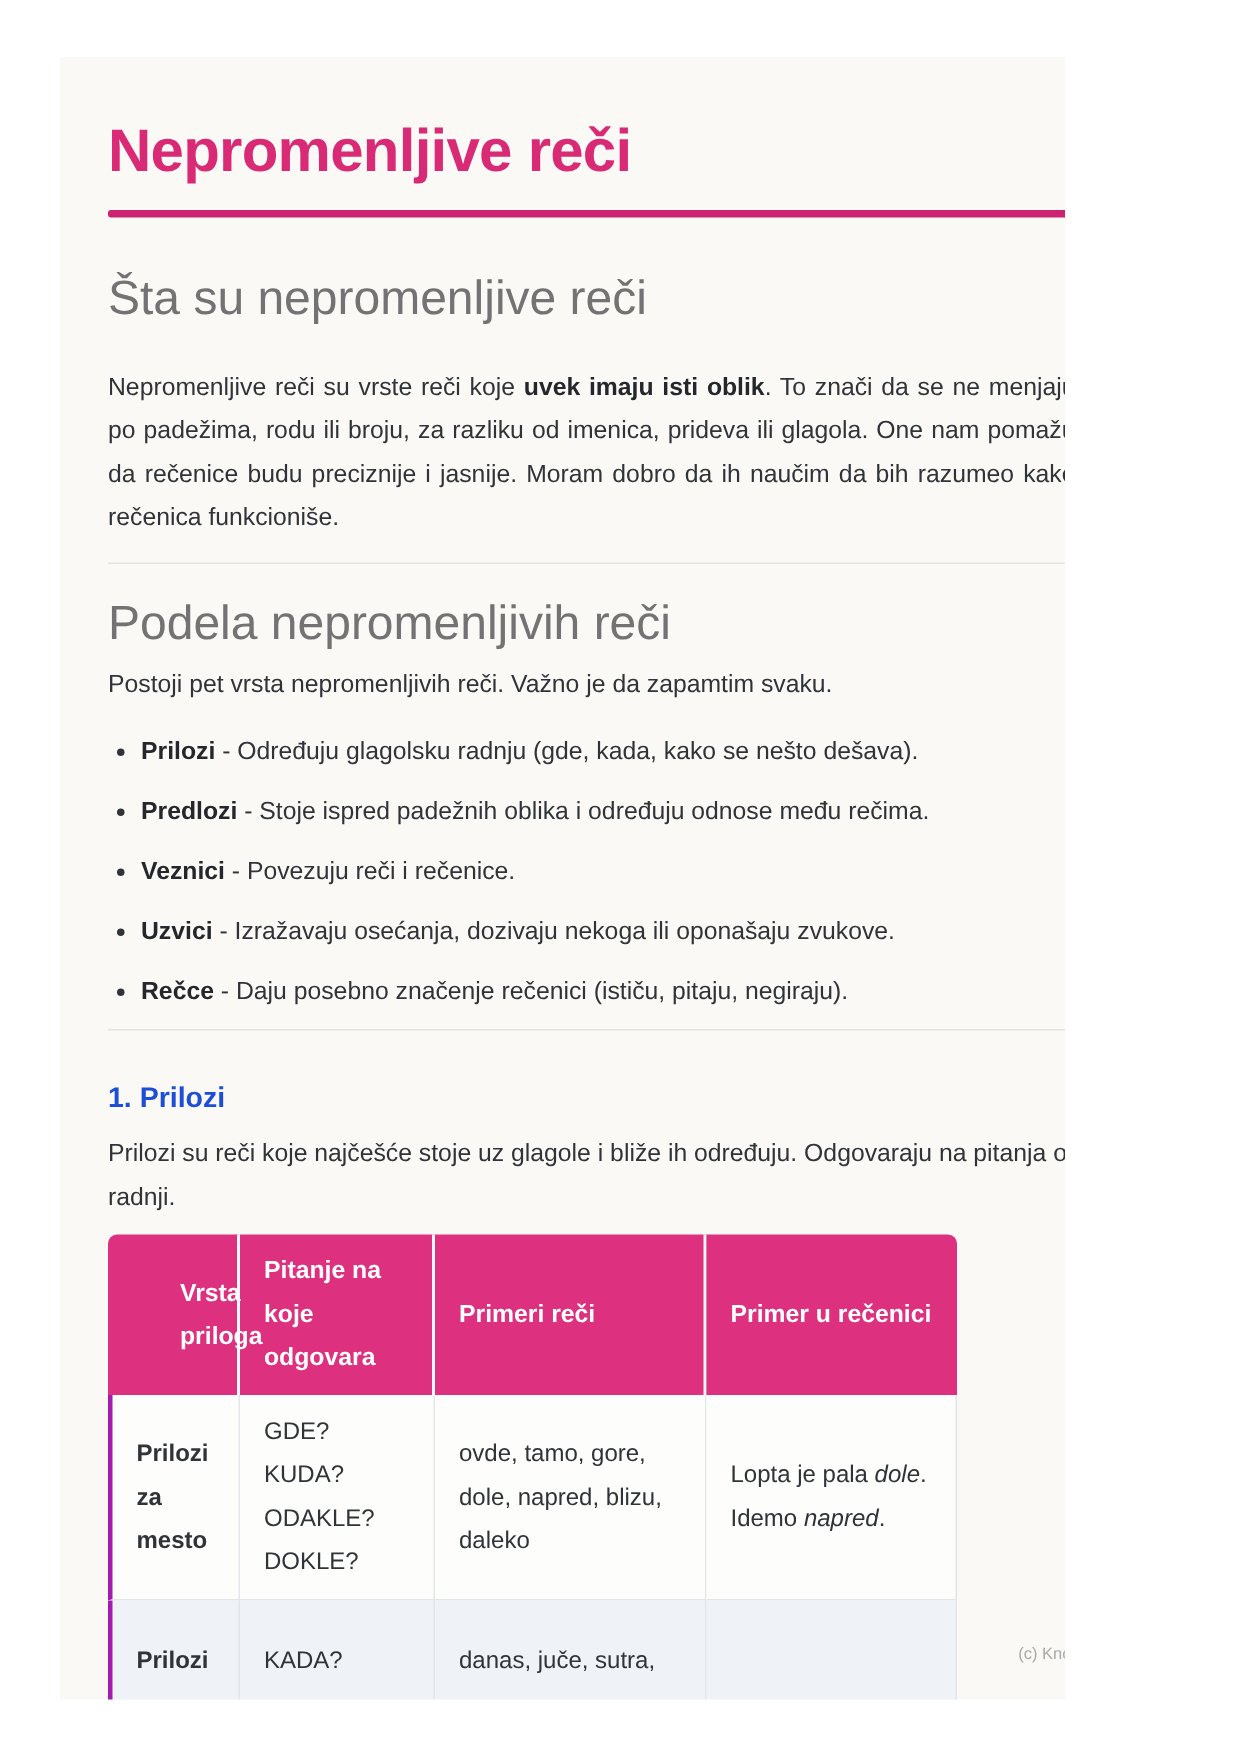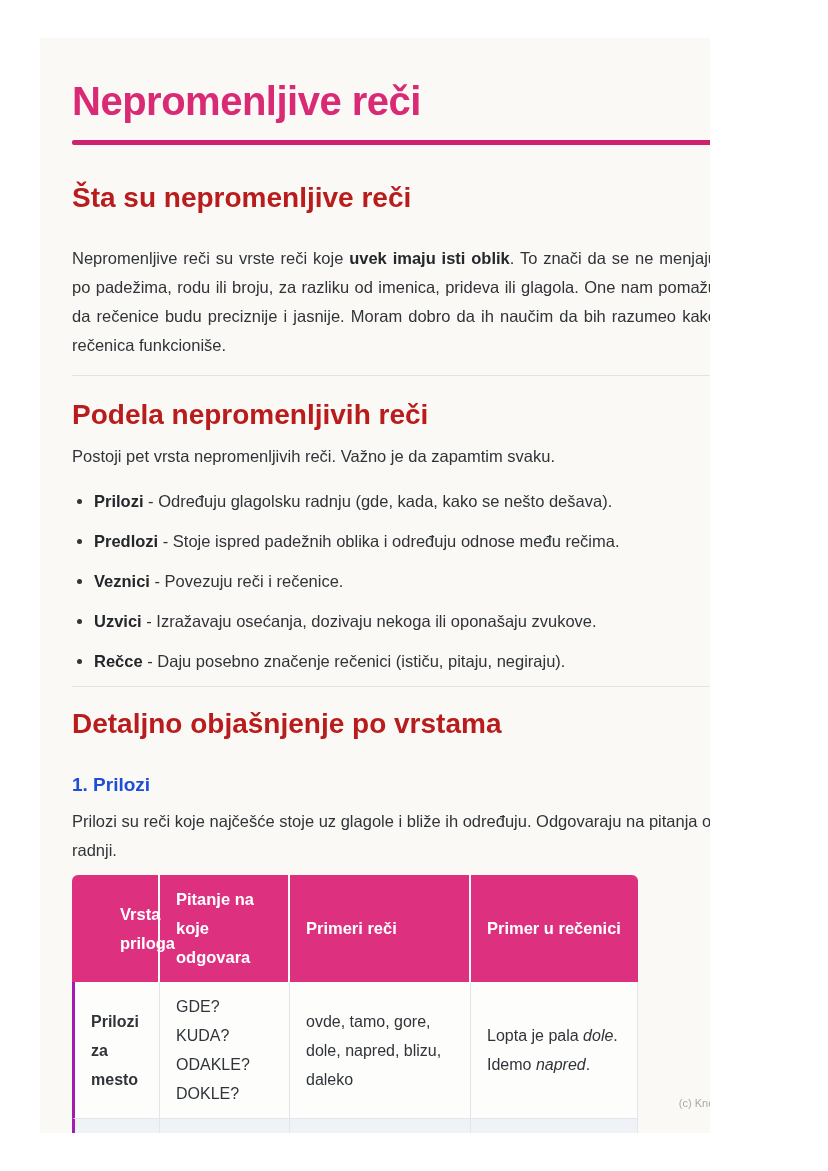--- a/index.html
+++ b/index.html
@@ -46,24 +46,24 @@
     letter-spacing: -0.5px;
   }
   .title-rule {
     margin-top: 16px;
     height: 5px;
     background: #cc2270;
     border: none;
     border-radius: 2px;
   }
   h2.section-heading {
-    font-size: 28px;
+    font-size: 32px;
     line-height: 30px;
-    font-weight: bold;
-    color: #b91c1c;
+    font-weight: normal;
+    color: #737373;
   }
   .h2-1 { margin-top: 38px; }
   .h2-2 { margin-top: 24px; }
   .h2-3 { margin-top: 22px; }
   h3.sub-heading {
     margin-top: 34px;
     font-size: 19px;
     line-height: 24px;
     font-weight: bold;
     color: #1d4ed8;
@@ -173,21 +173,20 @@
       <ul class="type-list">
         <li><b>Prilozi</b><span> - Određuju glagolsku radnju (gde, kada, kako se nešto dešava).</span></li>
         <li><b>Predlozi</b><span> - Stoje ispred padežnih oblika i određuju odnose među rečima.</span></li>
         <li><b>Veznici</b><span> - Povezuju reči i rečenice.</span></li>
         <li><b>Uzvici</b><span> - Izražavaju osećanja, dozivaju nekoga ili oponašaju zvukove.</span></li>
         <li><b>Rečce</b><span> - Daju posebno značenje rečenici (ističu, pitaju, negiraju).</span></li>
       </ul>
 
       <hr class="section-divider div-2">
 
-      <h2 class="section-heading h2-3">Detaljno objašnjenje po vrstama</h2>
       <h3 class="sub-heading">1. Prilozi</h3>
       <p class="body-text p-prilozi">Prilozi su reči koje najčešće stoje uz glagole i bliže ih određuju. Odgovaraju na pitanja o radnji.</p>
 
       <table class="adverb-table">
         <colgroup>
           <col class="c1">
             <col class="c2">
             <col class="c3">
             <col class="c4">
         </colgroup>

